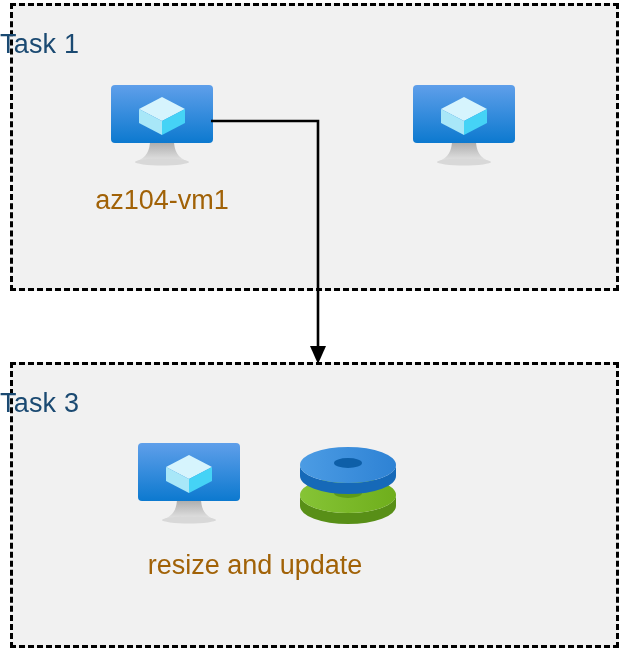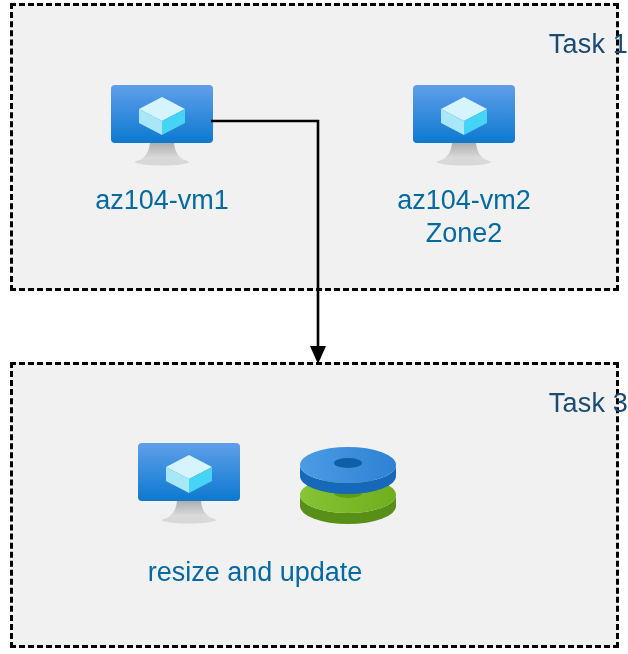--- a/index.html
+++ b/index.html
@@ -41,48 +41,48 @@
     left: 10px;
     top: 362px;
     width: 609px;
     height: 286px;
   }
 
   .task-title {
     position: absolute;
     width: 100%;
     left: 0;
-    text-align: right;
+    text-align: left;
     color: #1B4A72;
     font-size: 27px;
     line-height: 32px;
     letter-spacing: 0.2px;
     white-space: nowrap;
   }
   #task1-title { top: 28px; }
   #task2-title { top: 387px; }
 
   
   .node {
     position: absolute;
     text-align: center;
   }
   #node-vm1 { left: 62px;  top: 82px;  width: 200px; }
   #node-vm2 { left: 364px; top: 82px;  width: 200px; }
   #node-task2 { left: 110px; top: 440px; width: 290px; }
 
   .node-label {
     margin-top: 16px;
-    color: #0369a1;
+    color: #a16207;
     font-size: 27px;
     line-height: 33px;
     white-space: nowrap;
   }
   #node-task2 .node-label {
-    margin-top: 30px;
+    margin-top: 23px;
   }
 
   
   .vm-icon {
     display: block;
     margin: 0 auto;
   }
 
   
   .disk-icon {
@@ -158,24 +158,20 @@
       </defs>
       <path d="M47 58 L71 58 C71 68 74 76 86 80 L32 80 C44 76 47 68 47 58 Z" fill="url(#stand2)"></path>
       <ellipse cx="59" cy="80" rx="27" ry="3.5" fill="#D8D8D8"></ellipse>
       <rect x="8" y="3" width="102" height="58" rx="4" ry="4" fill="url(#scr2)"></rect>
       <g>
         <polygon points="59,15 82,27 59,39 36,27" fill="#D6F4FD"></polygon>
         <polygon points="36,27 59,39 59,53 36,41" fill="#A8E7F8"></polygon>
         <polygon points="59,39 82,27 82,41 59,53" fill="#45D3F6"></polygon>
       </g>
     </svg>
-    <div class="node-label">
-      <div>az104-vm2</div>
-      <div>Zone2</div>
-    </div>
   </div>
 
   <div class="task-box" id="task2-box"></div>
   <div class="task-title" id="task2-title">Task 3</div>
 
   <div class="node" id="node-task2">
     <div class="icon-row">
       <svg class="vm-icon" width="118" height="86" viewBox="0 0 118 86">
         <defs>
           <linearGradient id="scr3" x1="0" y1="0" x2="0" y2="1">

